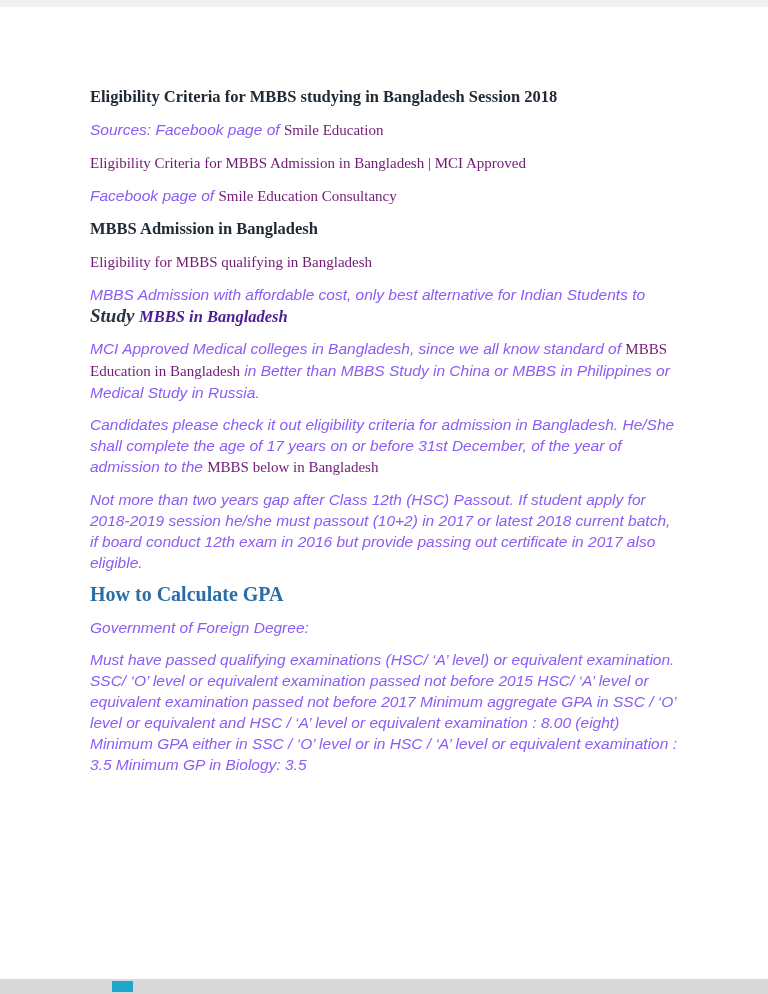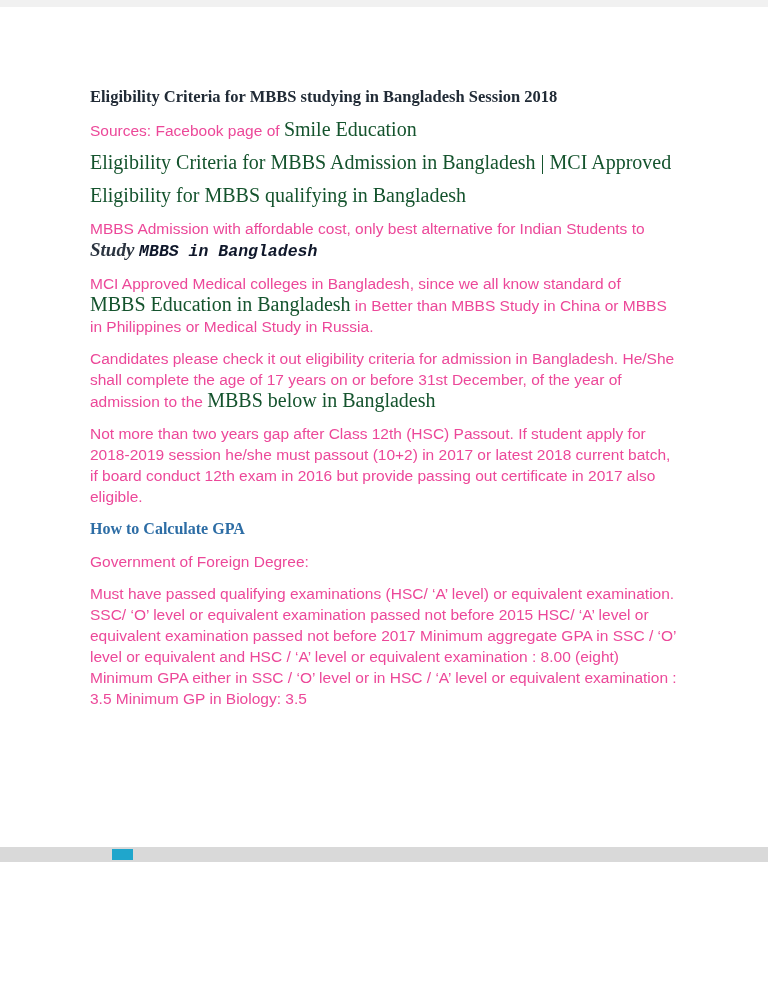--- a/index.html
+++ b/index.html
@@ -3,21 +3,21 @@
 <meta charset="utf-8">
 <style>
   html, body {
     margin: 0;
     padding: 0;
     background: #ffffff;
   }
   .page {
     position: relative;
     width: 768px;
-    height: 862px;
+    height: 994px;
     background: #ffffff;
     overflow: hidden;
     font-family: "Liberation Sans", sans-serif;
   }
   .top-bar {
     position: absolute;
     top: 0; left: 0; right: 0;
     height: 7px;
     background: #f1f1f1;
   }
@@ -37,48 +37,49 @@
   .b-h1 {
     font-family: "Liberation Serif", serif;
     font-weight: bold;
     font-size: 16.5px;
     color: #212b36;
     margin-bottom: 12px;
   }
   .b-h2 {
     font-family: "Liberation Serif", serif;
     font-weight: bold;
-    font-size: 16px;
+    font-size: 20px;
     color: #2d6da5;
     margin-bottom: 12px;
   }
   .run { white-space: pre-wrap; }
   .r-plain {
     font-family: "Liberation Sans", sans-serif;
-    color: #ec4899;
+    color: #8b5cf6;
+    font-style: italic;
   }
   .r-link {
     font-family: "Liberation Serif", serif;
-    font-size: 20px;
-    color: #14532d;
+    font-size: 15px;
+    color: #701a75;
     cursor: pointer;
   }
   .r-bi {
     font-family: "Liberation Serif", serif;
     font-size: 19px;
     font-weight: bold;
     font-style: italic;
     color: #2b3440;
   }
   .r-bi-link {
-    font-family: Liberation Mono, monospace;
+    font-family: Liberation Serif, serif;
     font-size: 16.5px;
     font-weight: bold;
     font-style: italic;
-    color: #0f172a;
+    color: #4c1d95;
     cursor: pointer;
   }
   .bottom-bar {
     position: absolute;
     left: 0; right: 0; bottom: 0;
     height: 15px;
     background: #d9d9d9;
   }
   .bottom-accent {
     position: absolute;
@@ -91,20 +92,22 @@
 </style>
 </head>
 <body>
 
 <div class="page">
   <div class="top-bar"></div>
   <div class="content">
       <p class="blk b-h1"><span class="run r-plain-h">Eligibility Criteria for MBBS studying in Bangladesh Session 2018</span></p>
       <p class="blk b-p"><span class="run r-plain">Sources: Facebook page of </span><span class="run r-link">Smile Education</span></p>
       <p class="blk b-p"><span class="run r-link">Eligibility Criteria for MBBS Admission in Bangladesh | MCI Approved</span></p>
+      <p class="blk b-p"><span class="run r-plain">Facebook page of </span><span class="run r-link">Smile Education Consultancy</span></p>
+      <p class="blk b-h1"><span class="run r-plain-h">MBBS Admission in Bangladesh</span></p>
       <p class="blk b-p"><span class="run r-link">Eligibility for MBBS qualifying in Bangladesh</span></p>
       <p class="blk b-p"><span class="run r-plain">MBBS Admission with affordable cost, only best alternative for Indian Students to </span><span class="run r-bi">Study </span><span class="run r-bi-link">MBBS in Bangladesh</span></p>
       <p class="blk b-p"><span class="run r-plain">MCI Approved Medical colleges in Bangladesh, since we all know standard of </span><span class="run r-link">MBBS Education in Bangladesh</span><span class="run r-plain"> in Better than MBBS Study in China or MBBS in Philippines or Medical Study in Russia.</span></p>
       <p class="blk b-p"><span class="run r-plain">Candidates please check it out eligibility criteria for admission in Bangladesh. He/She shall complete the age of 17 years on or before 31st December, of the year of admission to the </span><span class="run r-link">MBBS below in Bangladesh</span></p>
       <p class="blk b-p"><span class="run r-plain">Not more than two years gap after Class 12th (HSC) Passout. If student apply for 2018-2019 session he/she must passout (10+2) in 2017 or latest 2018 current batch, if board conduct 12th exam in 2016 but provide passing out certificate in 2017 also eligible.</span></p>
       <p class="blk b-h2"><span class="run r-plain-h2">How to Calculate GPA</span></p>
       <p class="blk b-p"><span class="run r-plain">Government of Foreign Degree:</span></p>
       <p class="blk b-p"><span class="run r-plain">Must have passed qualifying examinations (HSC/ ‘A’ level) or equivalent examination. SSC/ ‘O’ level or equivalent examination passed not before 2015 HSC/ ‘A’ level or equivalent examination passed not before 2017 Minimum aggregate GPA in SSC / ‘O’ level or equivalent and HSC / ‘A’ level or equivalent examination : 8.00 (eight) Minimum GPA either in SSC / ‘O’ level or in HSC / ‘A’ level or equivalent examination : 3.5 Minimum GP in Biology: 3.5</span></p>
     </div>
   <div class="bottom-bar"></div>

